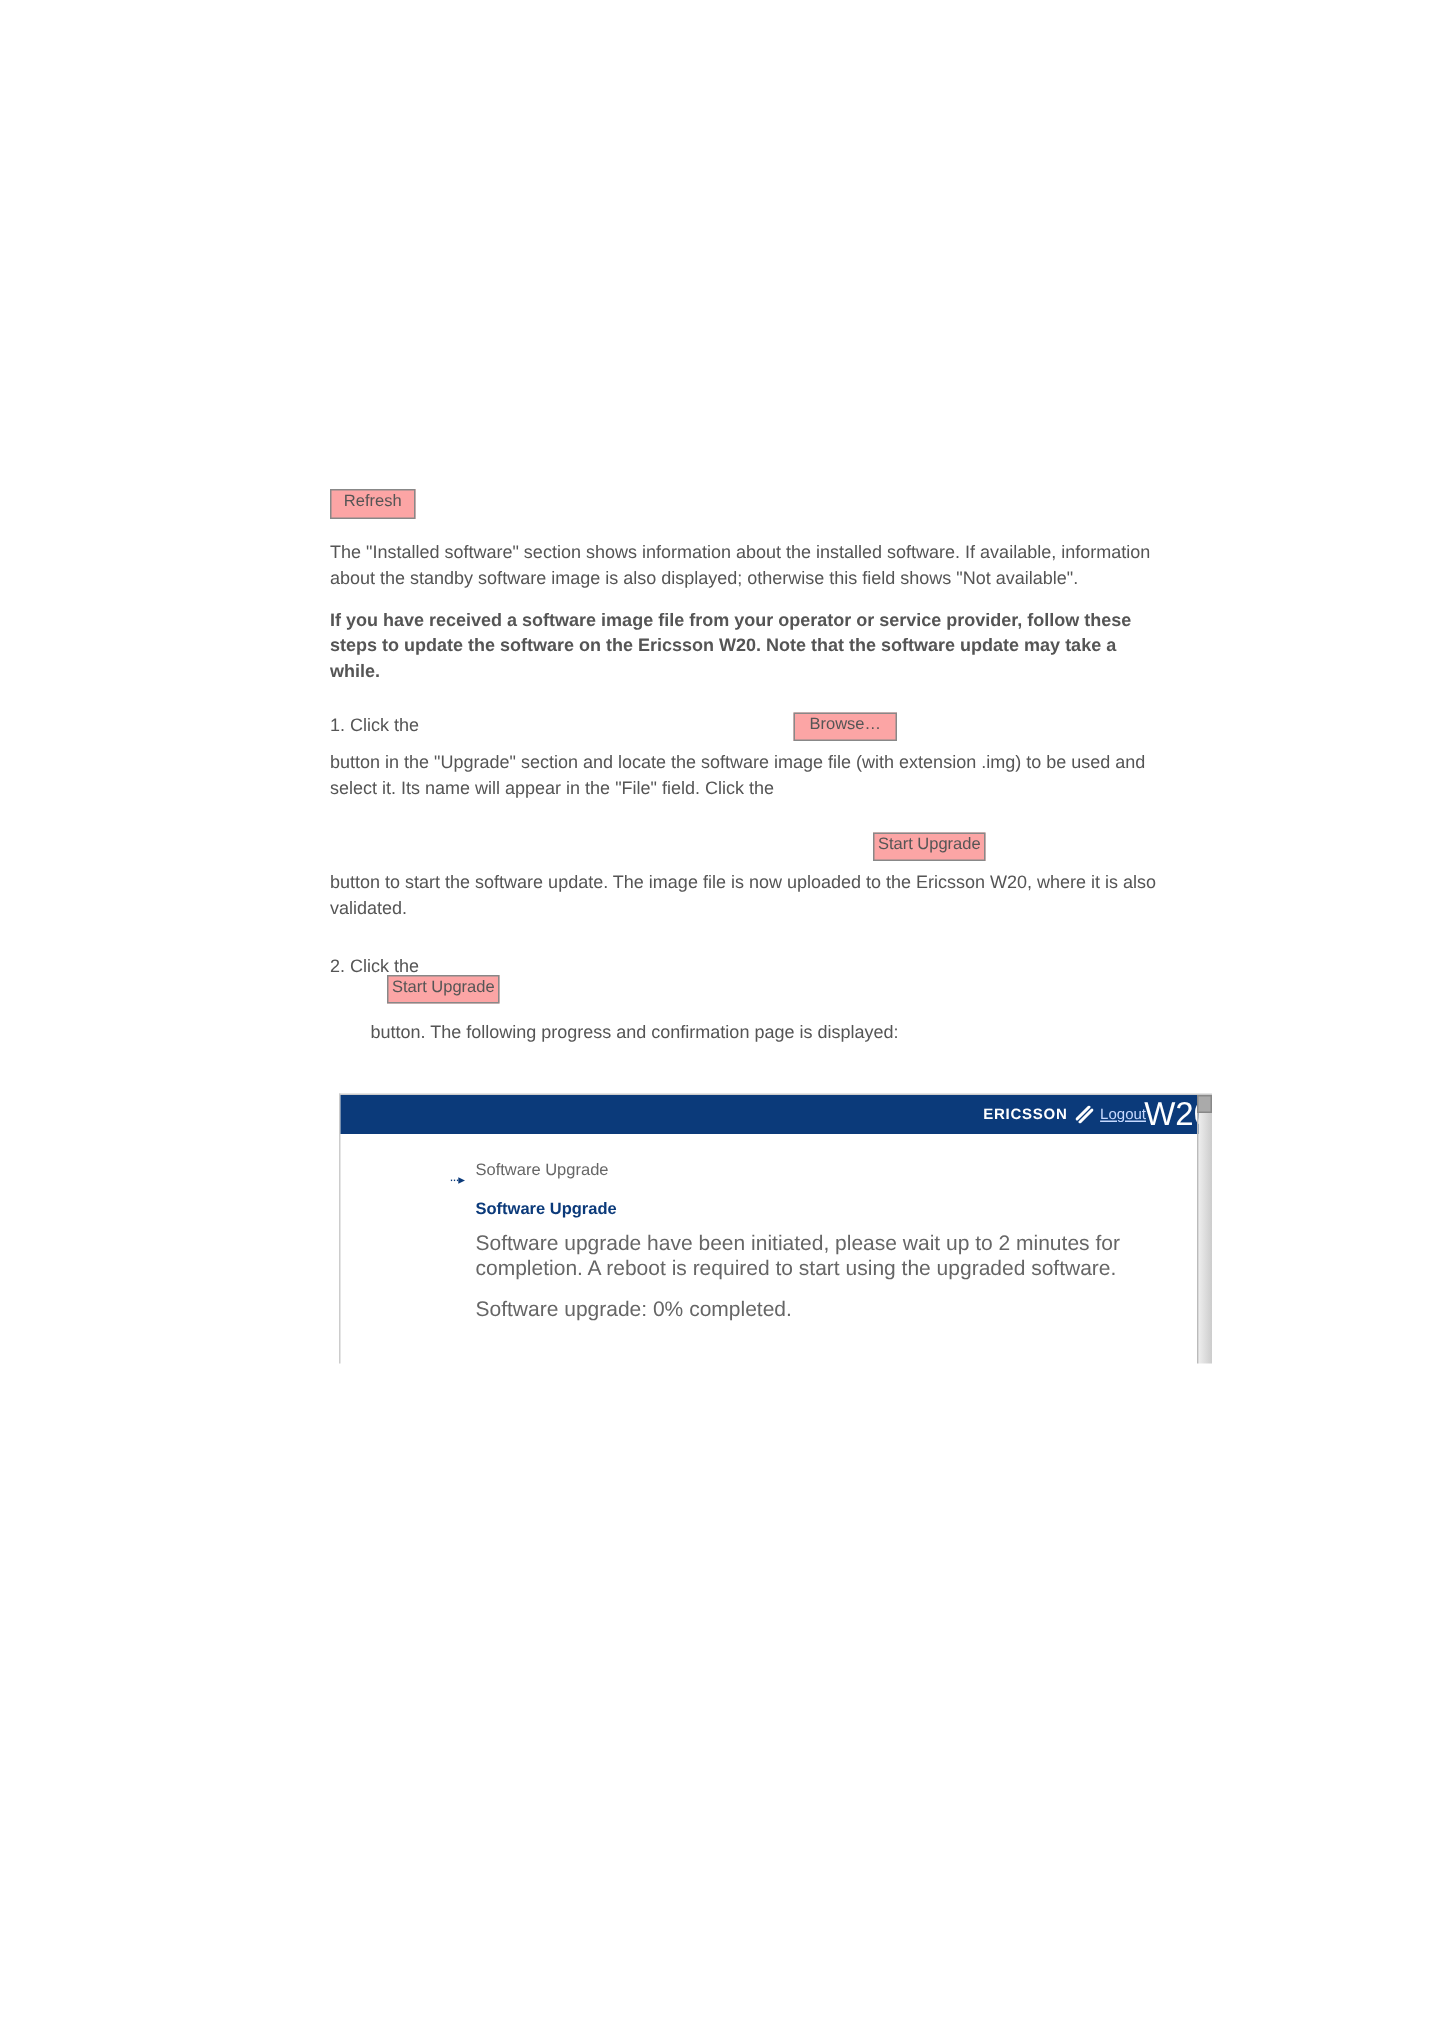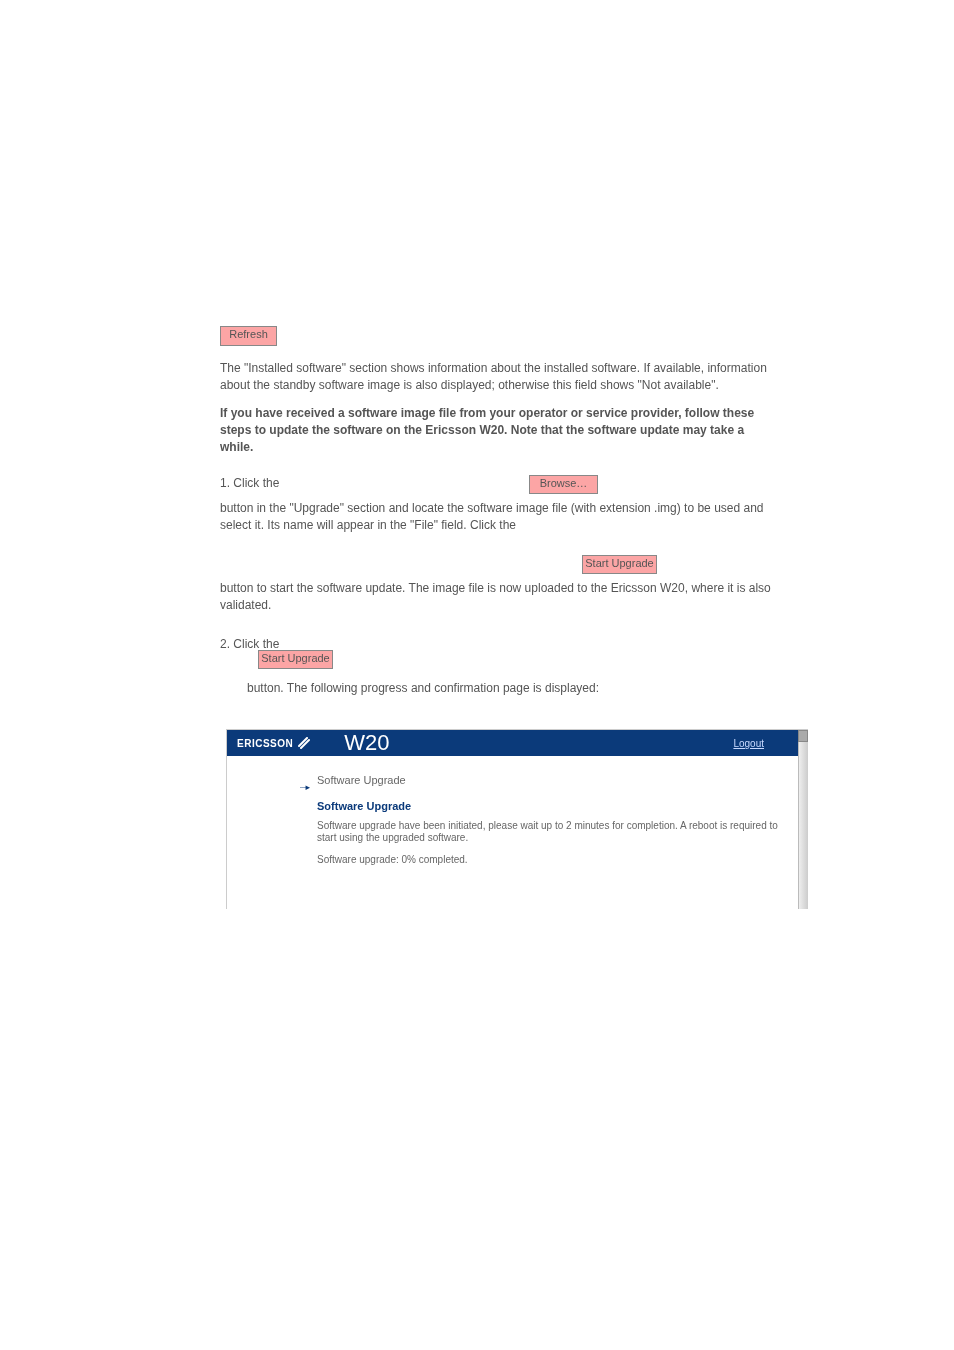--- a/index.html
+++ b/index.html
@@ -80,20 +80,21 @@
     width: 10px; height: 12px;
     background: #aaa;
     border: 1px solid #888;
   }
   .mock-header {
     background: #0b3a7a;
     height: 26px;
     display: flex;
     align-items: center;
     position: relative;
+    justify-content: flex-end;
   }
   .mock-brand-block {
     background: #0b3a7a;
     display: flex;
     align-items: center;
     height: 100%;
     padding: 0 10px;
   }
   .mock-brand-text {
     color: #fff;
@@ -141,21 +142,21 @@
     color: #666;
     margin-bottom: 14px;
   }
   .mock-h {
     font-size: 11px;
     color: #0b3a7a;
     font-weight: bold;
     margin-bottom: 8px;
   }
   .mock-p {
-    font-size: 10px;
+    font-size: 14px;
     color: #666;
     line-height: 1.2;
     margin-bottom: 10px;
   }
 </style>
 </head>
 <body>
 
 <div class="doc-wrap">
 

